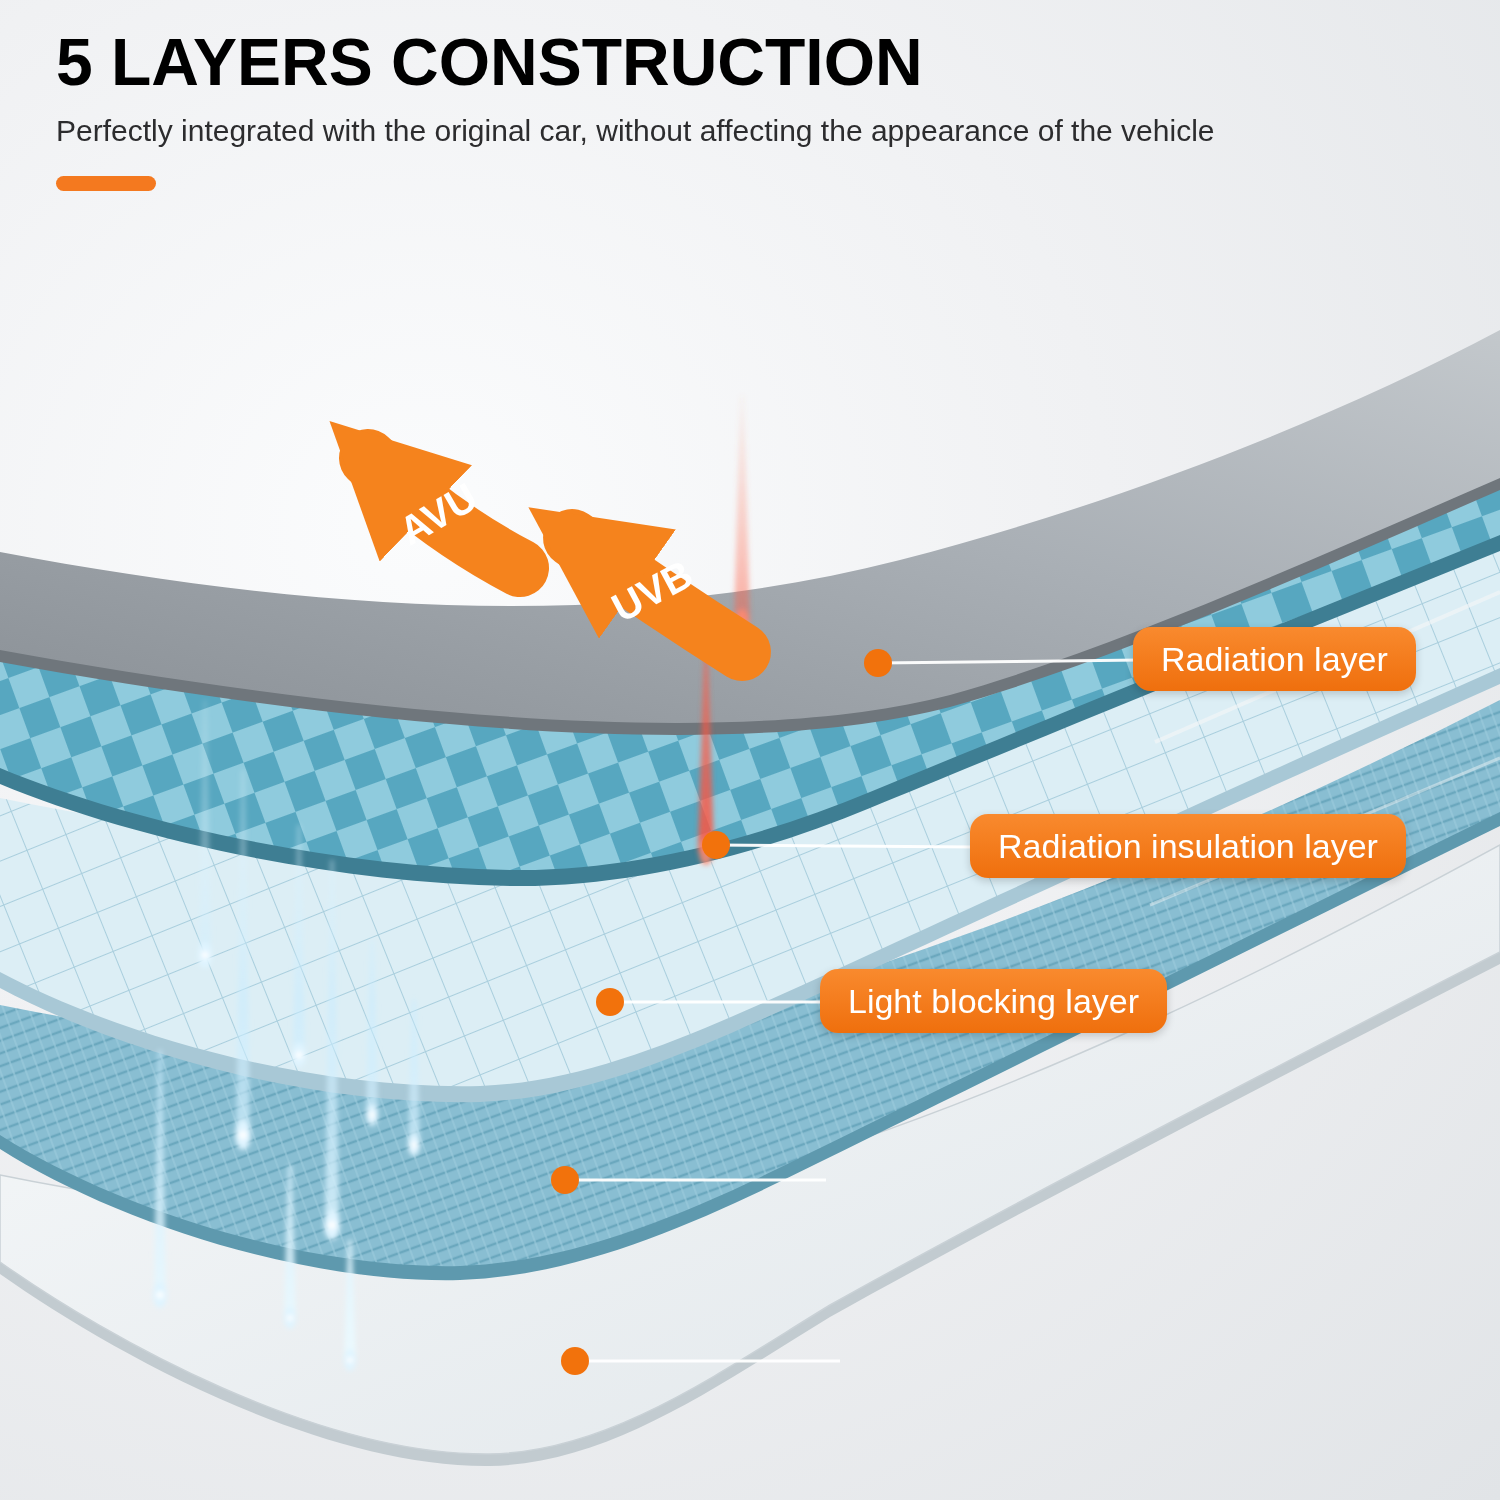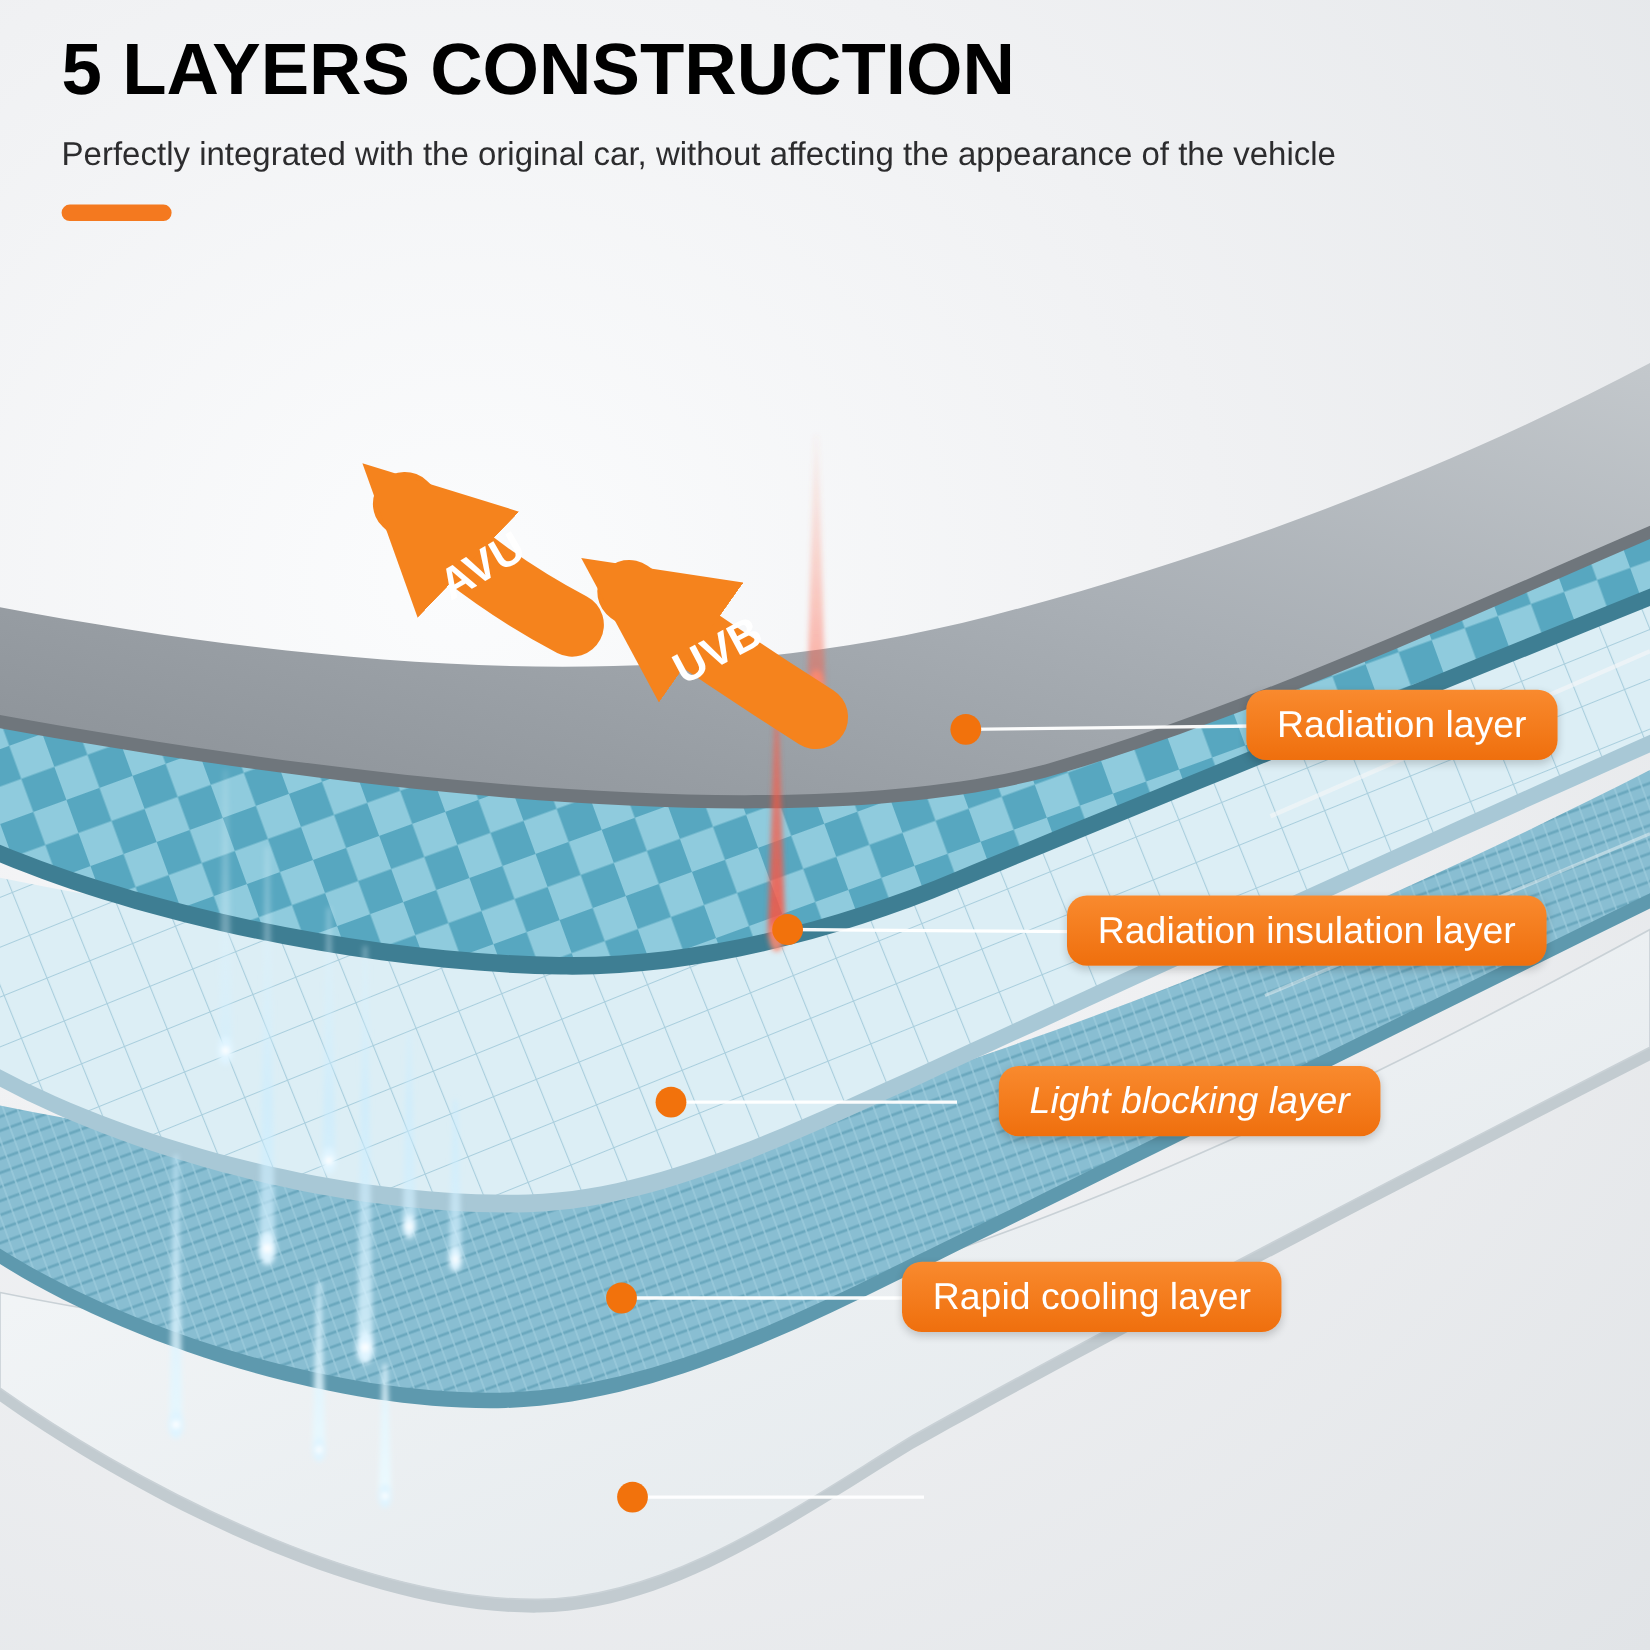--- a/index.html
+++ b/index.html
@@ -21,21 +21,21 @@
     z-index: 30;
   }
   .title {
     margin: 0;
     font-size: 66px;
     font-weight: 800;
     letter-spacing: 0px;
     color: #000000;
   }
   .subtitle {
-    margin-top: 24px;
+    margin-top: 14px;
     font-size: 30px;
     color: #2c2c2e;
   }
   .accent-bar {
     margin-top: 28px;
     width: 100px;
     height: 15px;
     border-radius: 8px;
     background: #F4791F;
   }
@@ -55,21 +55,21 @@
     font-size: 34px;
     line-height: 38px;
     padding: 13px 28px;
     border-radius: 18px;
     white-space: nowrap;
     box-shadow: 0 3px 8px rgba(0,0,0,0.18);
     z-index: 20;
   }
   .pill-reflective   { left: 1133px; top: 627px; }
   .pill-radiation    { left: 970px;  top: 814px; }
-  .pill-lightblock   { left: 908px;  top: 969px; font-style: italic; }
+  .pill-lightblock   { left: 820px;  top: 969px; }
   .pill-rapidcool    { left: 820px;  top: 1147px; }
   .pill-silver       { left: 834px;  top: 1329px; }
 </style>
 </head>
 <body>
 
 <div class="header">
   <h1 class="title">5 LAYERS CONSTRUCTION</h1>
   <div class="subtitle">Perfectly integrated with the original car, without affecting the appearance of the vehicle</div>
   <div class="accent-bar"></div>
@@ -234,15 +234,14 @@
       <circle cx="716" cy="845" r="14"></circle>
       <circle cx="610" cy="1002" r="14"></circle>
       <circle cx="565" cy="1180" r="14"></circle>
       <circle cx="575" cy="1361" r="14"></circle>
     </g>
   </svg>
 
   <div class="pill pill-reflective">Radiation layer</div>
   <div class="pill pill-radiation">Radiation insulation layer</div>
   <div class="pill pill-lightblock">Light blocking layer</div>
-  <div class="pill pill-rapidcool">Rapid cooling layer</div>
 
 </div>
 
 </body></html>

